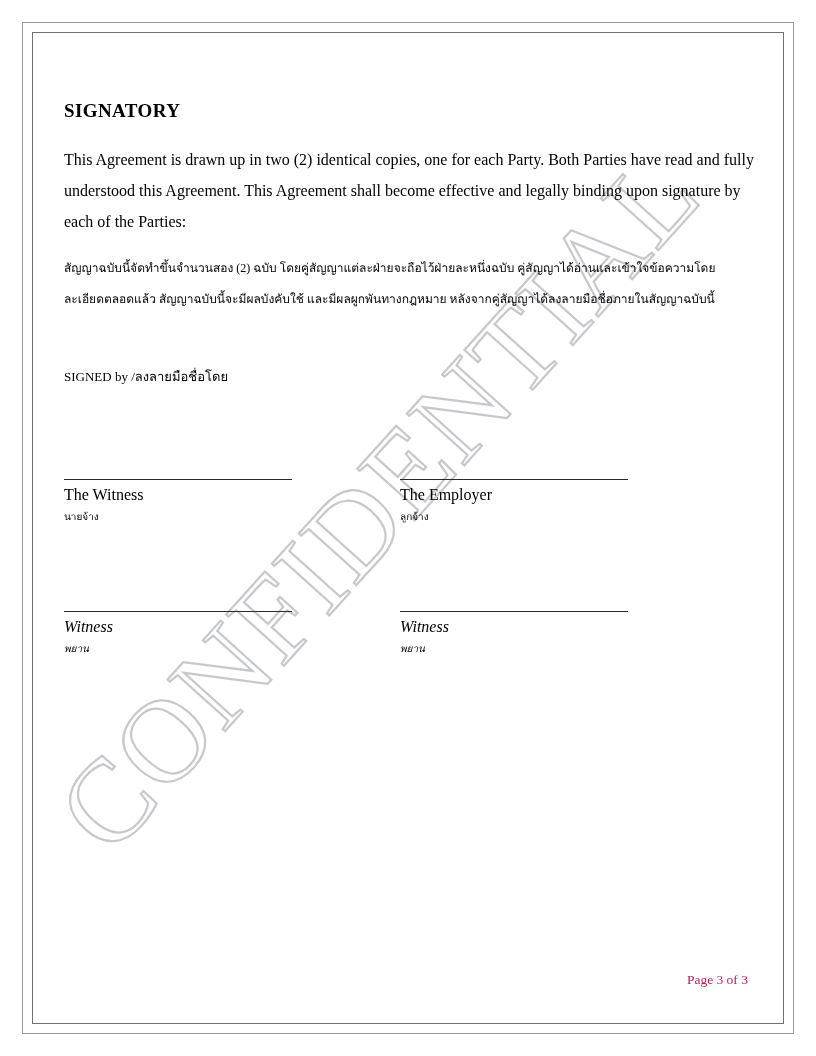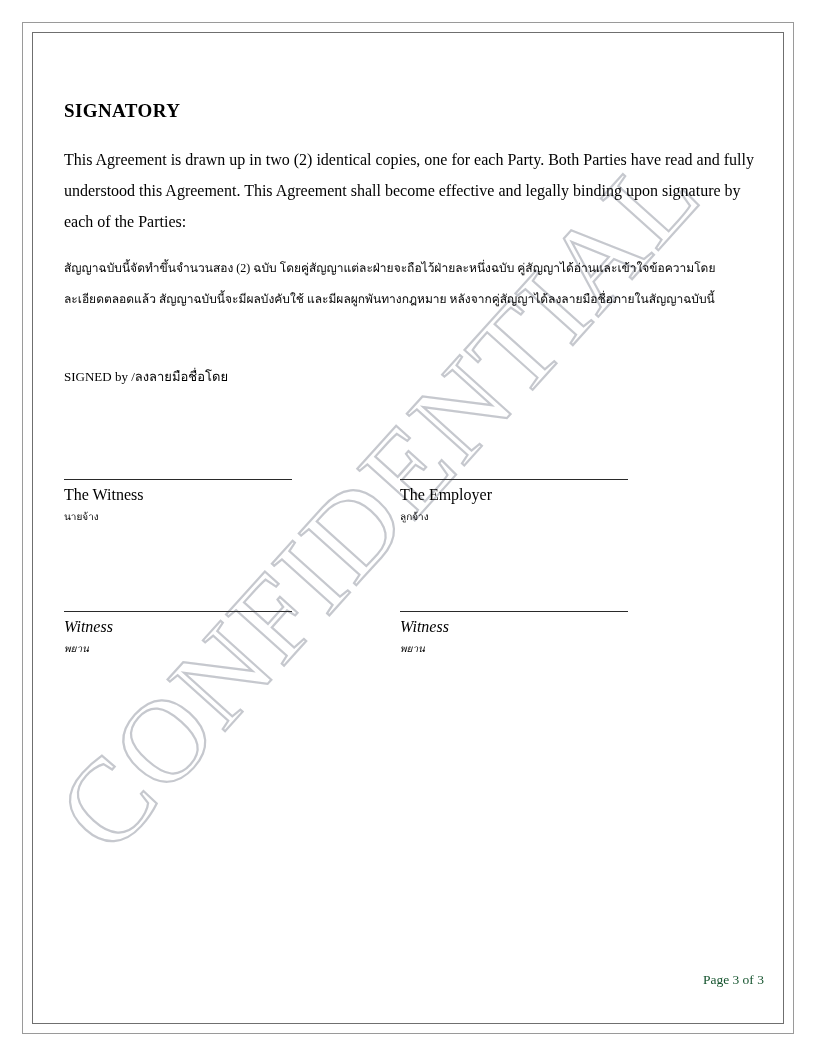--- a/index.html
+++ b/index.html
@@ -127,24 +127,24 @@
     font-size: 16px;
     line-height: 22px;
   }
   .sig-label-th {
     font-size: 10px;
     line-height: 22px;
   }
 
   .page-number {
     position: absolute;
-    right: 52px;
+    right: 68px;
     bottom: 68px;
     font-size: 13.5px;
-    color: #14532d;
+    color: #be185d;
     z-index: 10;
   }
 </style>
 </head>
 <body>
 
 <div class="page">
 
   <div class="frame-outer"></div>
   <div class="frame-inner"></div>

